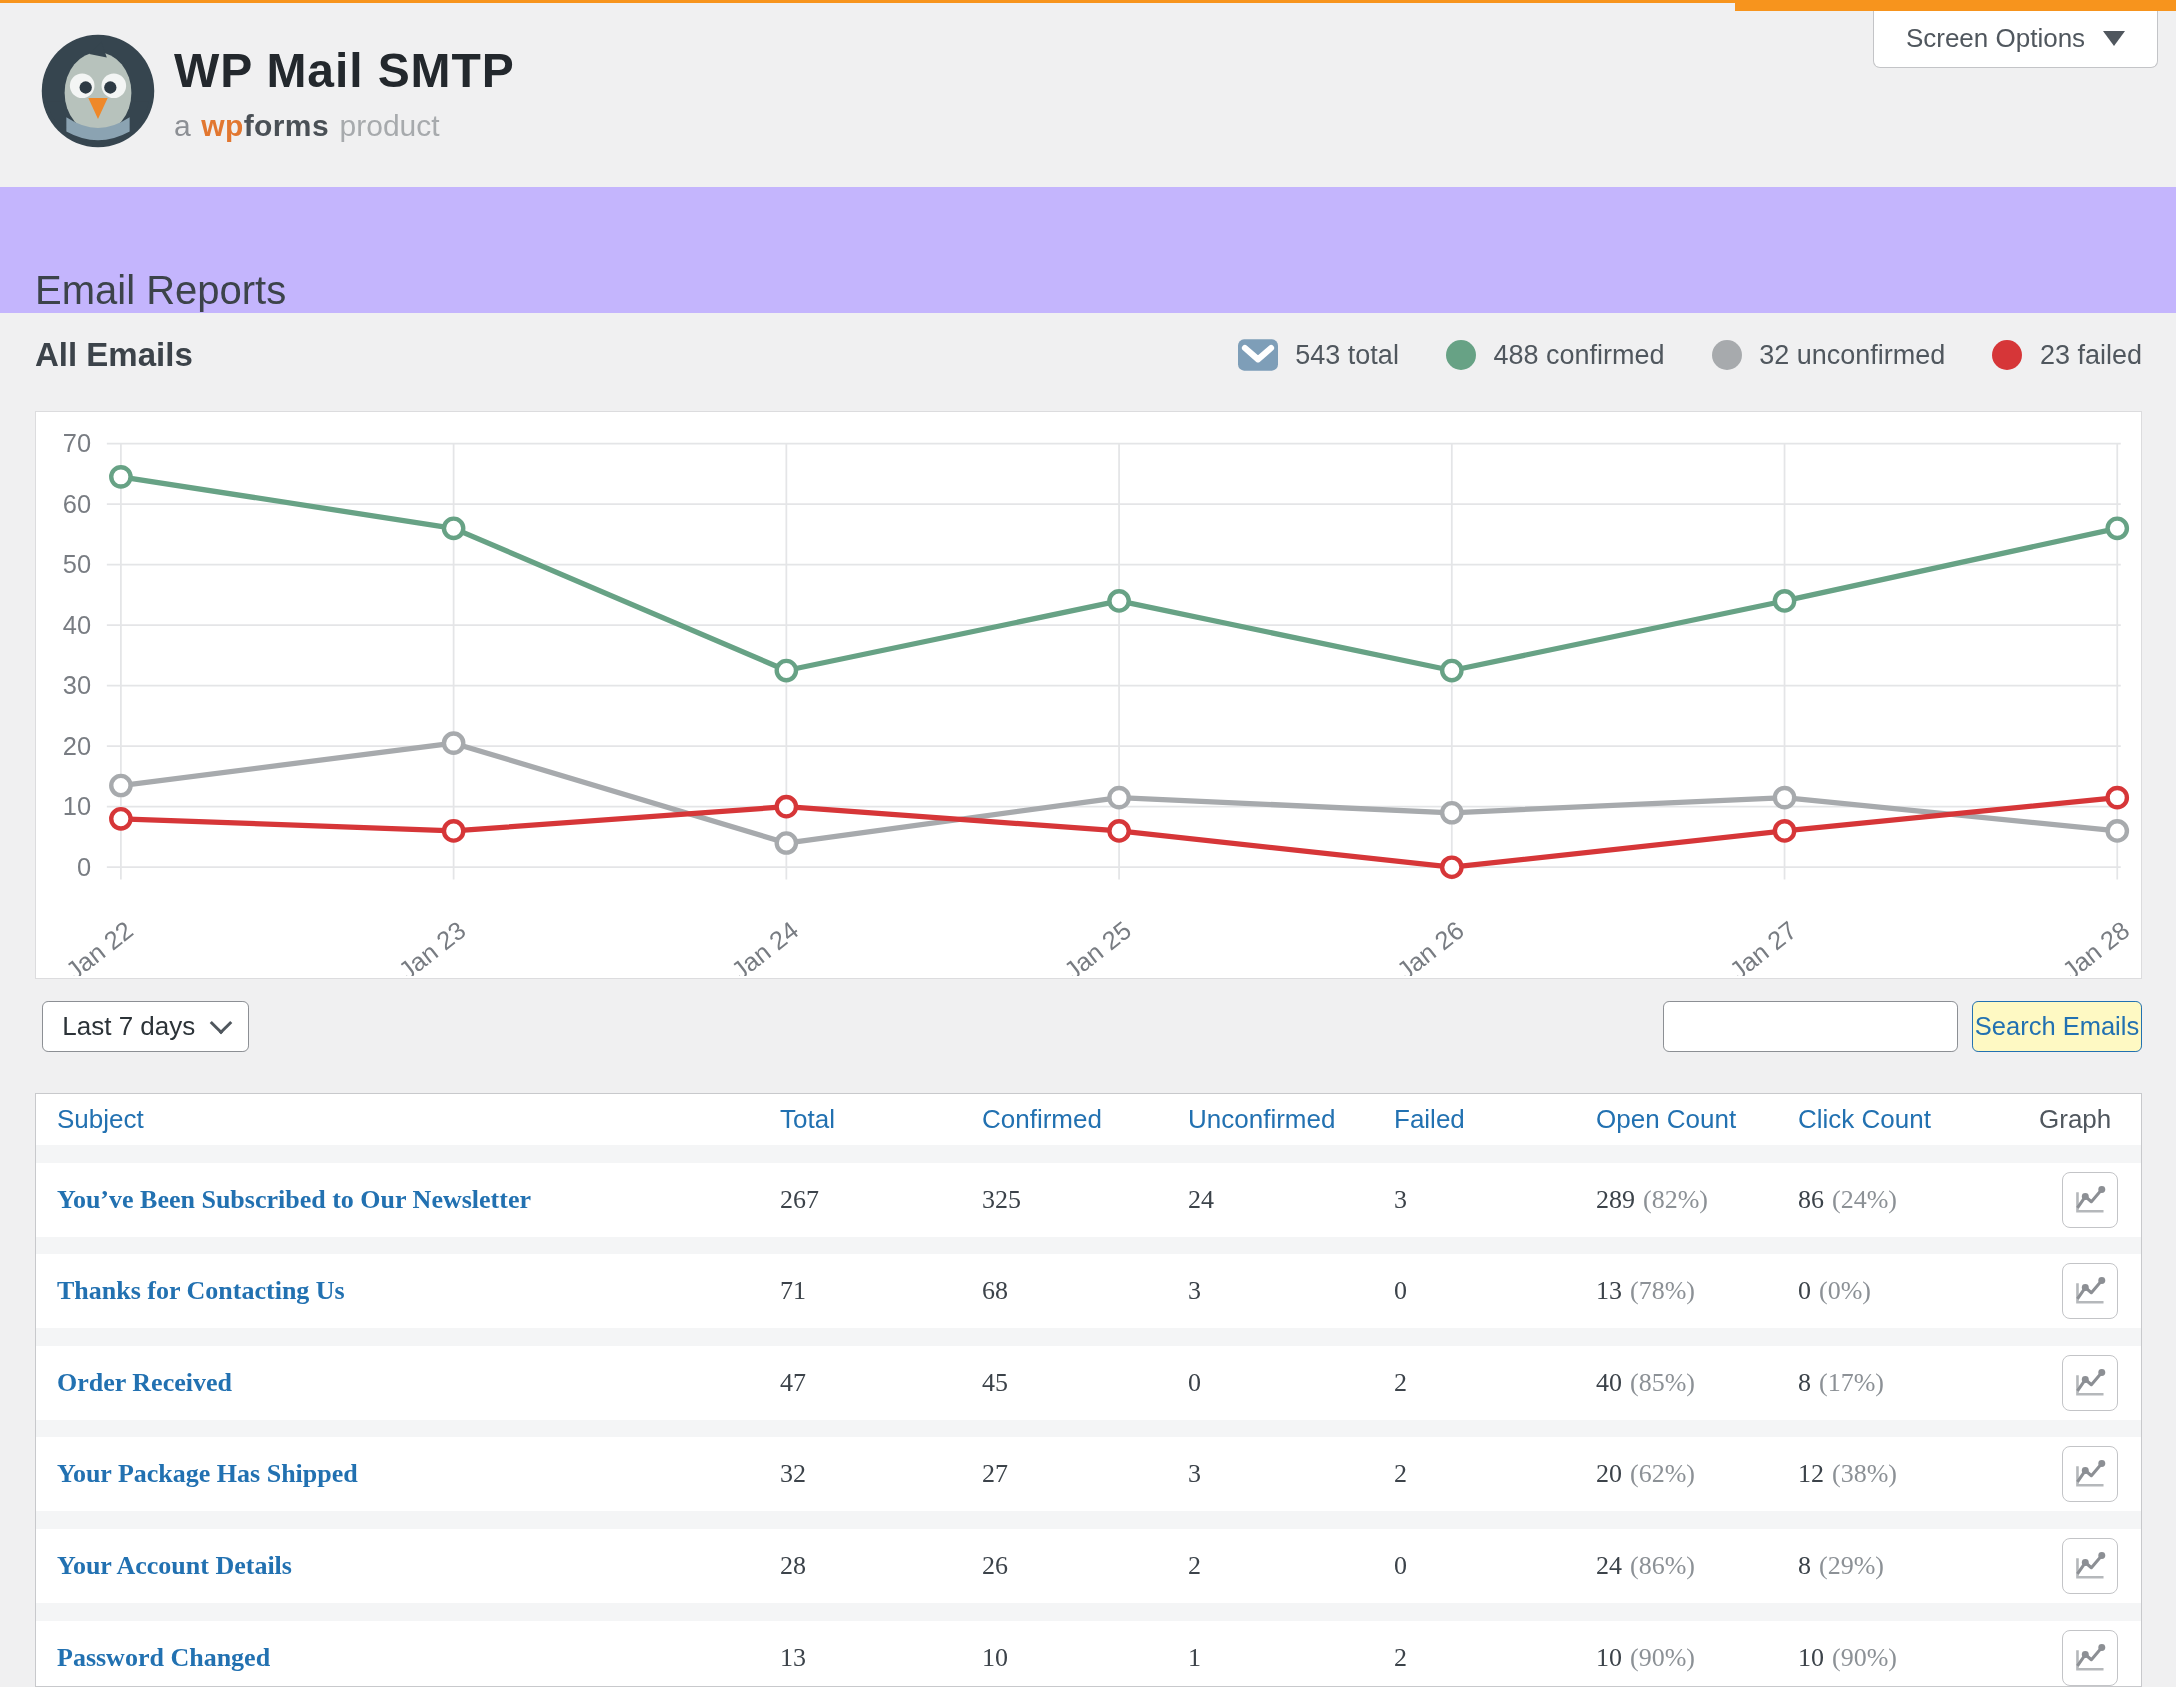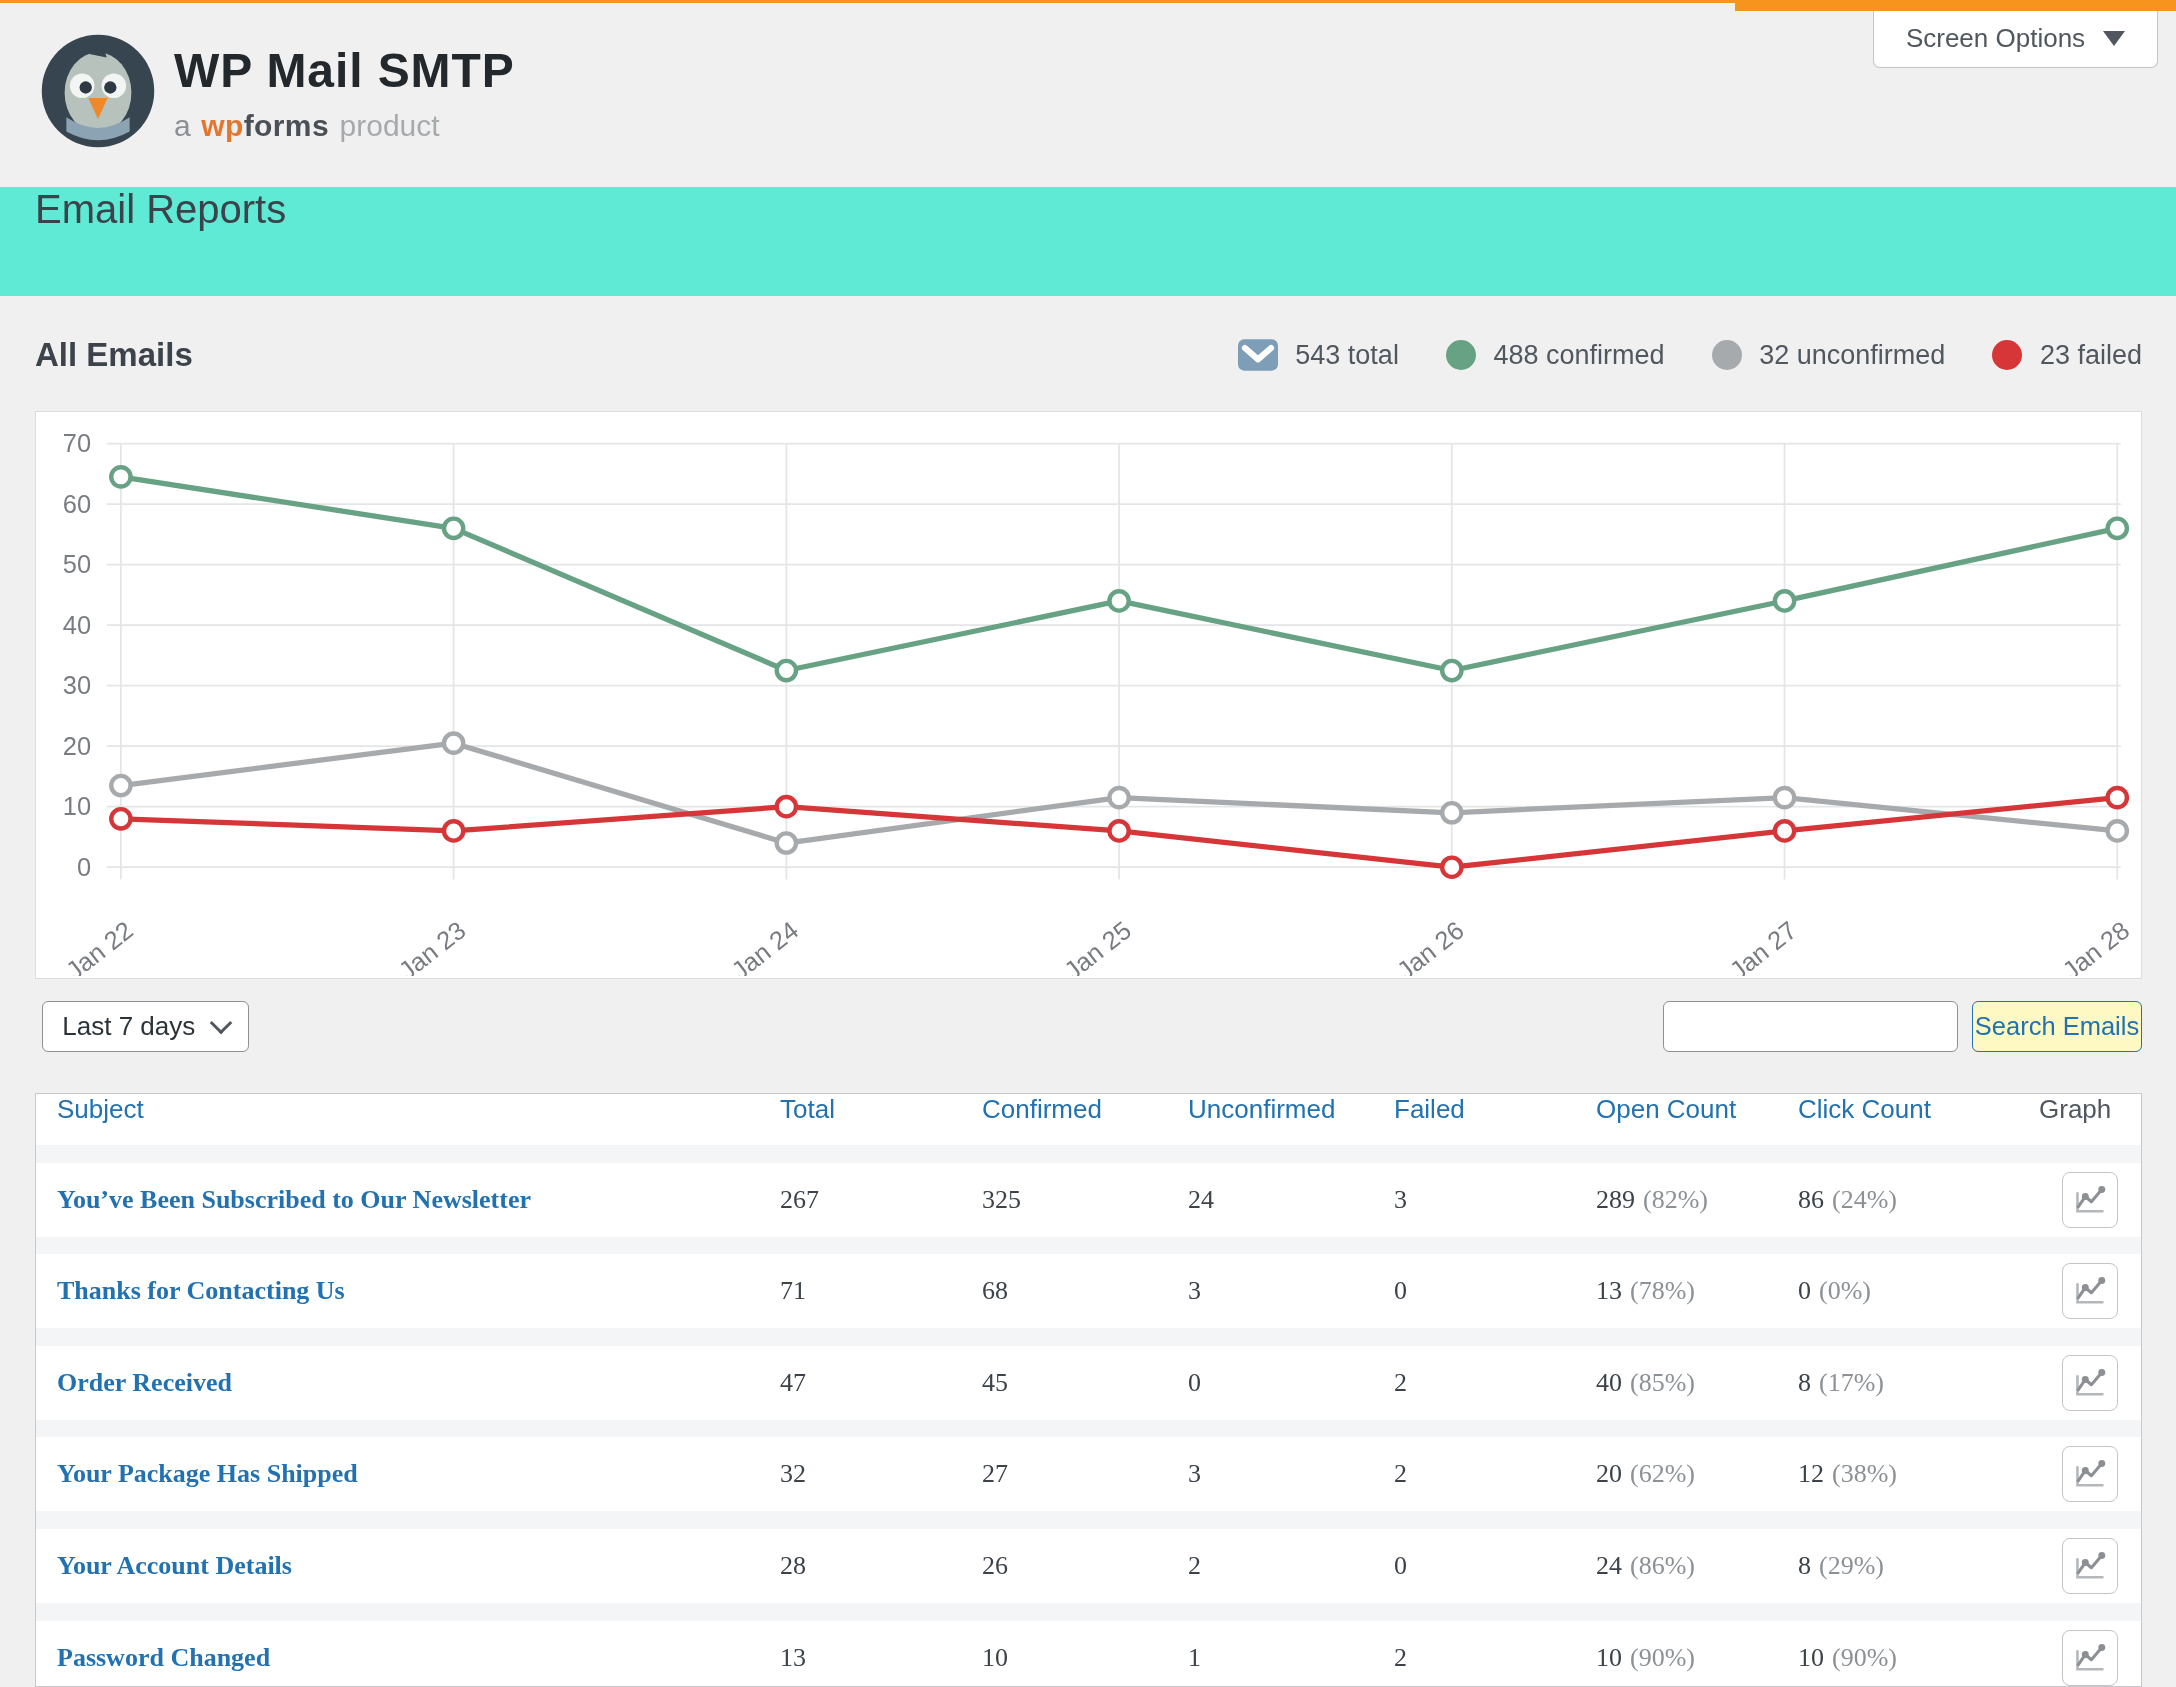--- a/index.html
+++ b/index.html
@@ -20,21 +20,21 @@
   .tg-wp{color:#e27730;font-weight:bold;letter-spacing:0.4px;}
   .tg-forms{color:#4a5056;font-weight:bold;letter-spacing:0.4px;margin-left:-10.5px;}
   .tg-product{color:#a7aaad;}
   .screen-options{
     position:absolute;top:10.5px;right:19.3px;height:56px;padding:0 32px;
     background:#fff;border:1.8px solid #c3c4c7;border-top:none;border-radius:0 0 7px 7px;
     display:flex;align-items:center;gap:17.6px;font-size:26px;color:#50575e;cursor:pointer;
   }
   .caret-down{width:0;height:0;border-left:11.4px solid transparent;border-right:11.4px solid transparent;border-top:15px solid #50575e;}
   
-  .title-band{position:absolute;top:187px;left:0;width:2177px;height:109px;background:#5eead4;display:flex;align-items:flex-start;}
+  .title-band{position:absolute;top:187px;left:0;width:2177px;height:126px;background:#c4b5fd;display:flex;align-items:flex-end;}
   .page-title{margin-left:35px;font-size:40px;font-weight:400;color:#3c434a;}
   
   .section-row{position:absolute;top:327px;left:35px;width:2107px;height:56px;display:flex;align-items:center;justify-content:space-between;}
   .section-title{font-size:33px;font-weight:bold;color:#3c434a;}
   .legend{display:flex;align-items:center;gap:47px;}
   .legend-item{display:flex;align-items:center;gap:17.6px;font-size:27px;color:#50575e;}
   .dot{width:30px;height:30px;border-radius:50%;}
   .dot-green{background:#67a285;}
   .dot-gray{background:#a7aaad;}
   .dot-red{background:#d63638;}
@@ -58,21 +58,21 @@
     position:absolute;left:1972px;top:1001px;width:170px;height:51px;box-sizing:border-box;
     background:#fef9c3;border:1.8px solid #2271b1;border-radius:6.1px;
     color:#2271b1;font-size:25.5px;display:flex;align-items:center;justify-content:center;cursor:pointer;
     font-family:"Liberation Sans", sans-serif;
   }
   
   .table-card{
     position:absolute;left:35px;top:1093px;width:2107px;height:594px;box-sizing:border-box;
     background:#f4f5f6;border:1.8px solid #c8c9cc;overflow:hidden;
   }
-  .t-header{height:51px;background:#fff;display:flex;align-items:flex-start;margin-bottom:17.6px;}
+  .t-header{height:51px;background:#fff;display:flex;align-items:center;margin-bottom:17.6px;}
   .t-row{height:74px;background:#fff;display:flex;align-items:center;margin-bottom:17.6px;font-family:Liberation Serif, serif;}
   .cell{box-sizing:border-box;display:flex;align-items:center;}
   .col0{width:722px;padding-left:21px;}
   .col1{width:202px;padding-left:22px;}
   .col2{width:206px;padding-left:22px;}
   .col3{width:206px;padding-left:22px;}
   .col4{width:202px;padding-left:22px;}
   .col5{width:202px;padding-left:22px;}
   .col6{width:215px;padding-left:22px;}
   .col7{flex:1;padding-left:48px;}

